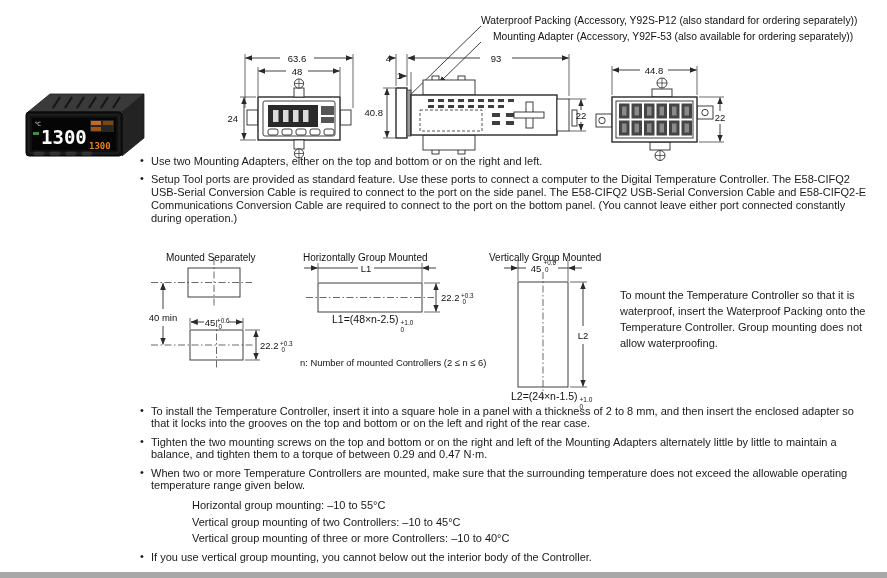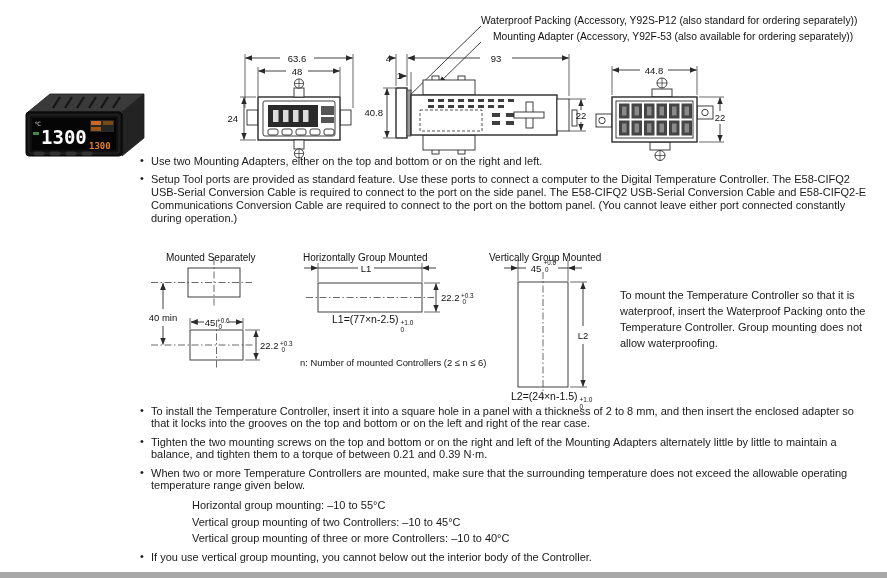--- a/index.html
+++ b/index.html
@@ -336,38 +336,38 @@
     <text class="tol" x="56.5" y="13">+0.6</text>
     <text class="tol" x="58" y="19.5">0</text>
     <line class="xl" x1="83" y1="30" x2="100" y2="30"></line>
     <line class="xl" x1="83" y1="135" x2="100" y2="135"></line>
     <line class="dl" x1="96" y1="30.6" x2="96" y2="74" marker-start="url(#arrD)"></line>
     <line class="dl" x1="96" y1="92" x2="96" y2="134.4" marker-end="url(#arrD)"></line>
     <text class="dt" x="96" y="87" text-anchor="middle">L2</text>
   </svg>
 
   <div class="formula f-l1">
-    <span>L1=(77×n-2.5)</span><span class="tolstack">
+    <span>L1=(48×n-2.5)</span><span class="tolstack">
         <span>+1.0</span>
         <span>0</span>
       </span>
   </div>
   <div class="formula f-note">n: Number of mounted Controllers (2 ≤ n ≤ 6)</div>
   <div class="formula f-l2">
     <span>L2=(24×n-1.5)</span><span class="tolstack">
         <span>+1.0</span>
         <span>0</span>
       </span>
   </div>
 
   <div class="wp-note">To mount the Temperature Controller so that it is waterproof, insert the Waterproof Packing onto the Temperature Controller. Group mounting does not allow waterproofing.</div>
 
   <div class="notes notes-bottom">
     <div class="brow"><span class="bm">•</span><span>To install the Temperature Controller, insert it into a square hole in a panel with a thickness of 2 to 8 mm, and then insert the enclosed adapter so that it locks into the grooves on the top and bottom or on the left and right of the rear case.</span></div>
-    <div class="brow"><span class="bm">•</span><span>Tighten the two mounting screws on the top and bottom or on the right and left of the Mounting Adapters alternately little by little to maintain a balance, and tighten them to a torque of between 0.21 and 0.39 N·m.</span></div>
+    <div class="brow"><span class="bm">•</span><span>Tighten the two mounting screws on the top and bottom or on the right and left of the Mounting Adapters alternately little by little to maintain a balance, and tighten them to a torque of between 0.29 and 0.47 N·m.</span></div>
     <div class="brow"><span class="bm">•</span><span>When two or more Temperature Controllers are mounted, make sure that the surrounding temperature does not exceed the allowable operating temperature range given below.</span></div>
     <div class="temp-line">Horizontal group mounting: –10 to 55°C</div>
     <div class="temp-line">Vertical group mounting of two Controllers: –10 to 45°C</div>
     <div class="temp-line">Vertical group mounting of three or more Controllers: –10 to 40°C</div>
     <div class="brow final"><span class="bm">•</span><span>If you use vertical group mounting, you cannot below out the interior body of the Controller.</span></div>
   </div>
 
   <div class="bottom-bar"></div>
 </div>
 

